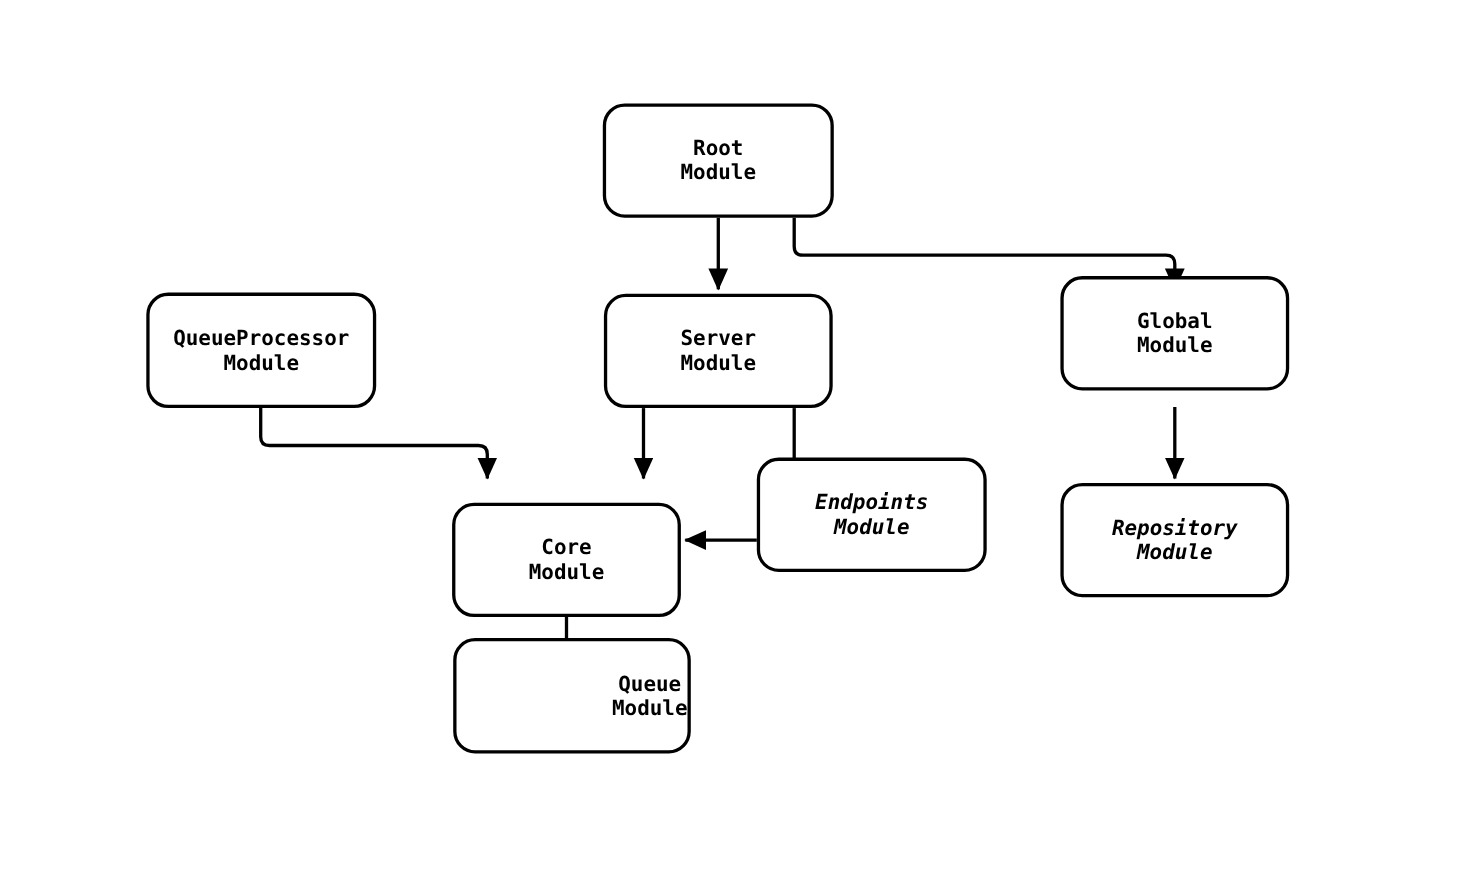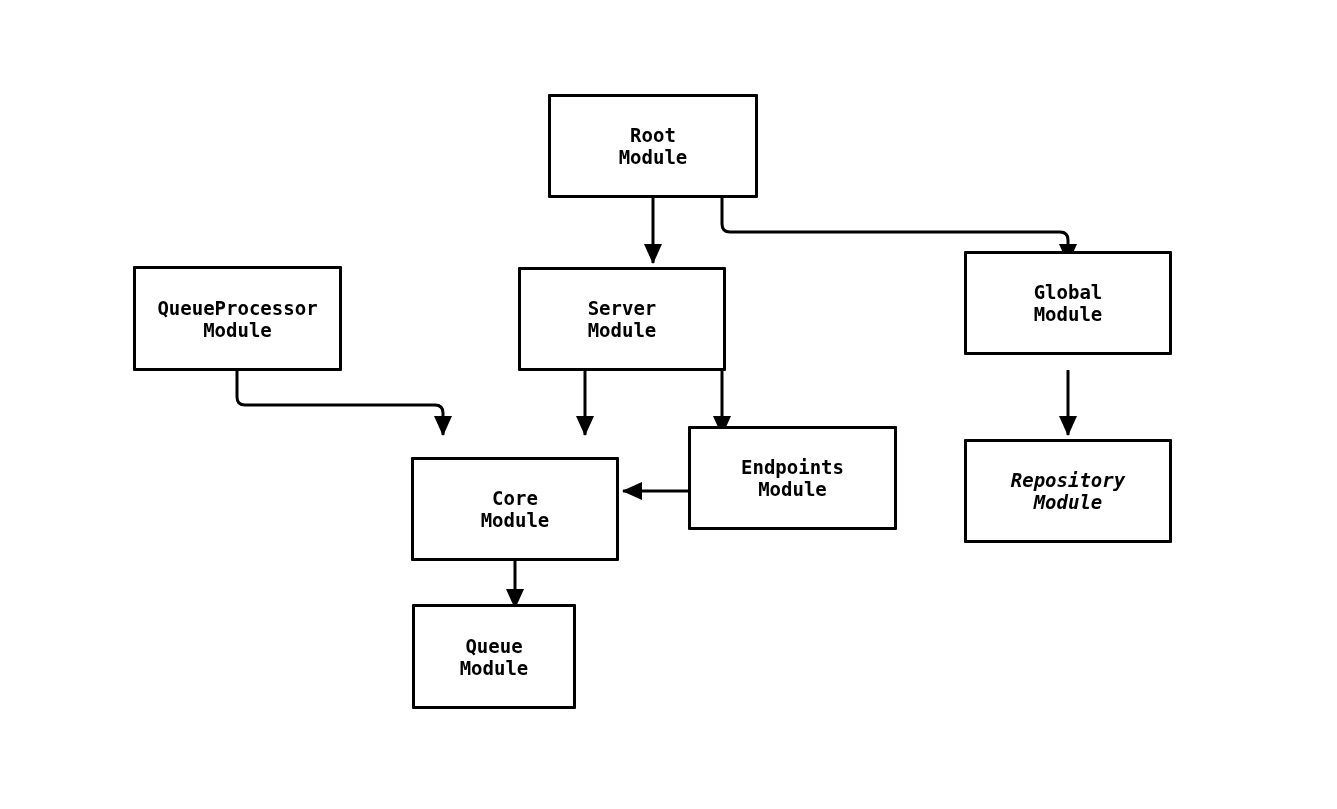--- a/index.html
+++ b/index.html
@@ -23,42 +23,42 @@
     height: 809px;
     pointer-events: none;
   }
   .node {
     position: absolute;
     box-sizing: border-box;
     width: 208px;
     height: 104px;
     background: #ffffff;
     border: 3px solid #000000;
-    border-radius: 1px;
+    border-radius: 20px;
     display: flex;
     align-items: center;
     justify-content: center;
   }
   .node-label {
     font-weight: bold;
     font-size: 19px;
     line-height: 22px;
     color: #000000;
     text-align: center;
     white-space: pre-line;
   }
   
   .pos-root            { left: 548px;  top: 94px;  width: 210px; height: 104px; }
   .pos-queueprocessor  { left: 133px;  top: 266px; width: 209px; height: 105px; }
-  .pos-server          { left: 518px;  top: 267px; }
+  .pos-server          { left: 549px;  top: 267px; }
   .pos-global          { left: 964px;  top: 251px; }
   .pos-core            { left: 411px;  top: 457px; }
-  .pos-endpoints       { left: 688px;  top: 426px; width: 209px; }
+  .pos-endpoints       { left: 688px;  top: 416px; width: 209px; font-style: italic; }
   .pos-repository      { left: 964px;  top: 439px; font-style: italic; }
-  .pos-queue           { left: 412px;  top: 604px; width: 164px; height: 105px; }
+  .pos-queue           { left: 412px;  top: 580px; width: 216px; height: 105px; justify-content: flex-end; }
 </style>
 </head>
 <body>
 
 <div class="canvas">
 
   <svg class="edges-layer" width="1337" height="809" viewBox="0 0 1337 809" xmlns="http://www.w3.org/2000/svg">
     <defs>
       <marker id="arrowhead" markerUnits="userSpaceOnUse" markerWidth="22" markerHeight="20" refX="19" refY="9" orient="auto">
         <path d="M0,0 L20,9 L0,18 Z" fill="#000000"></path>

